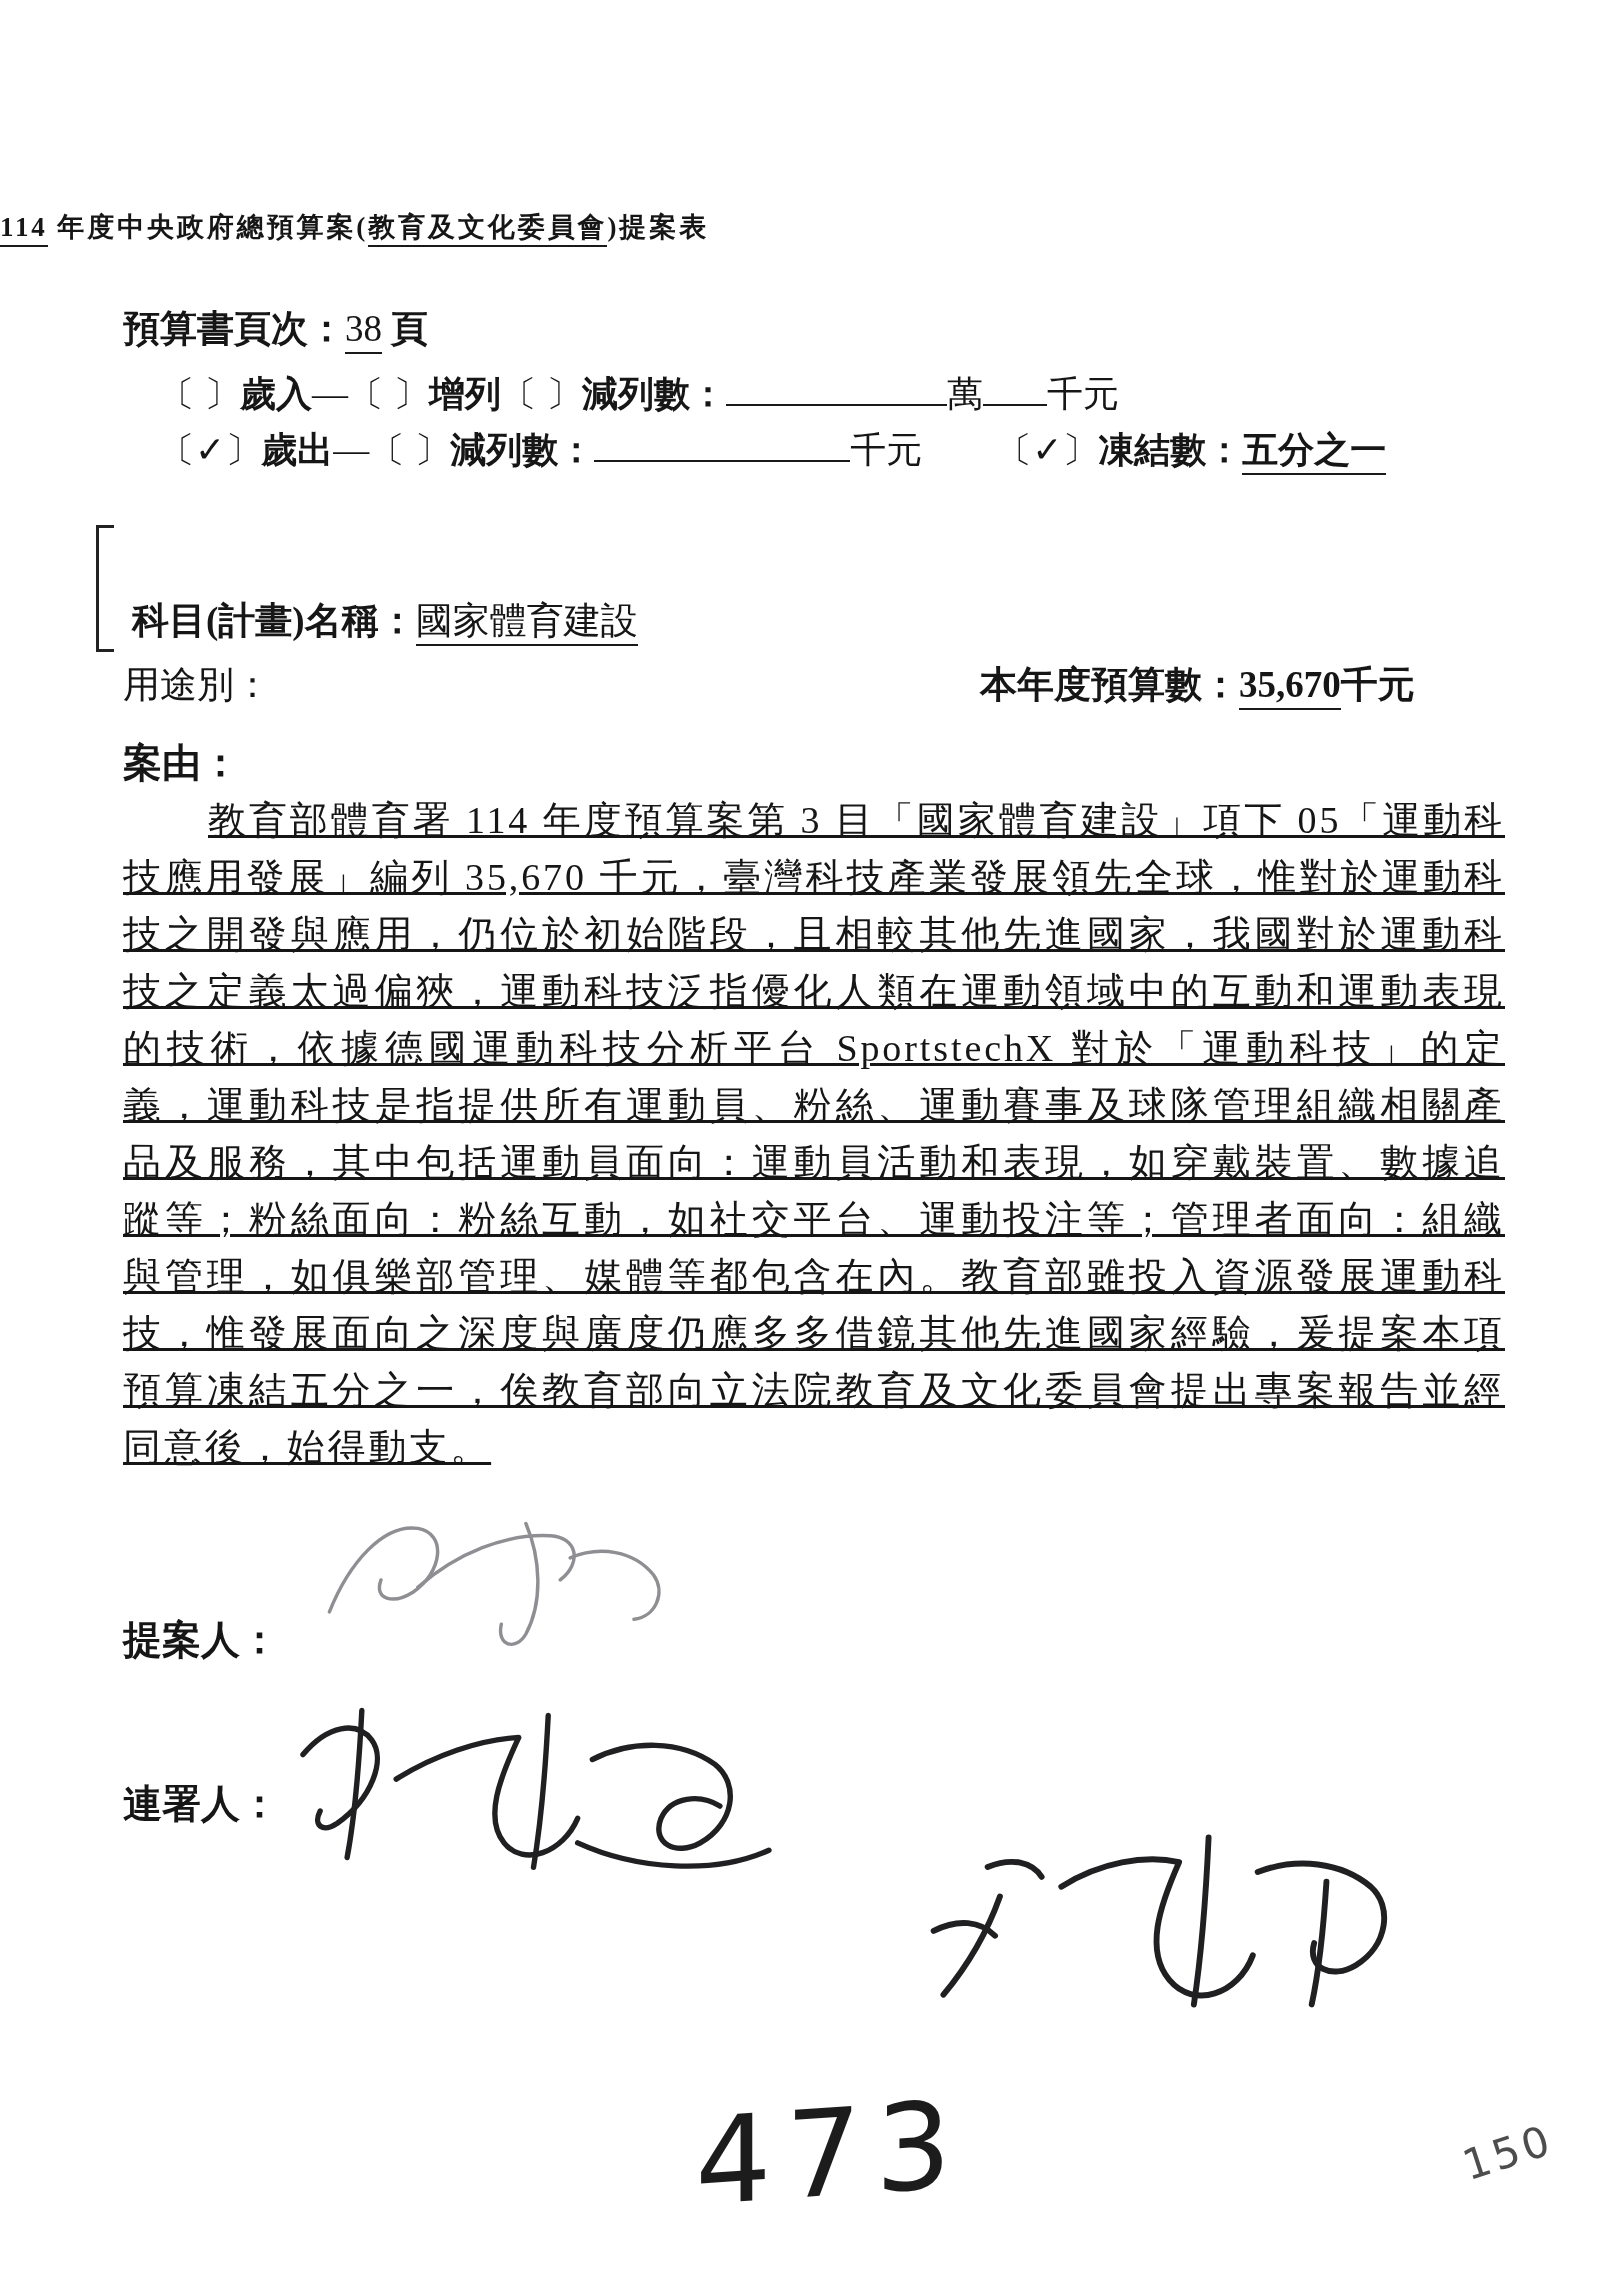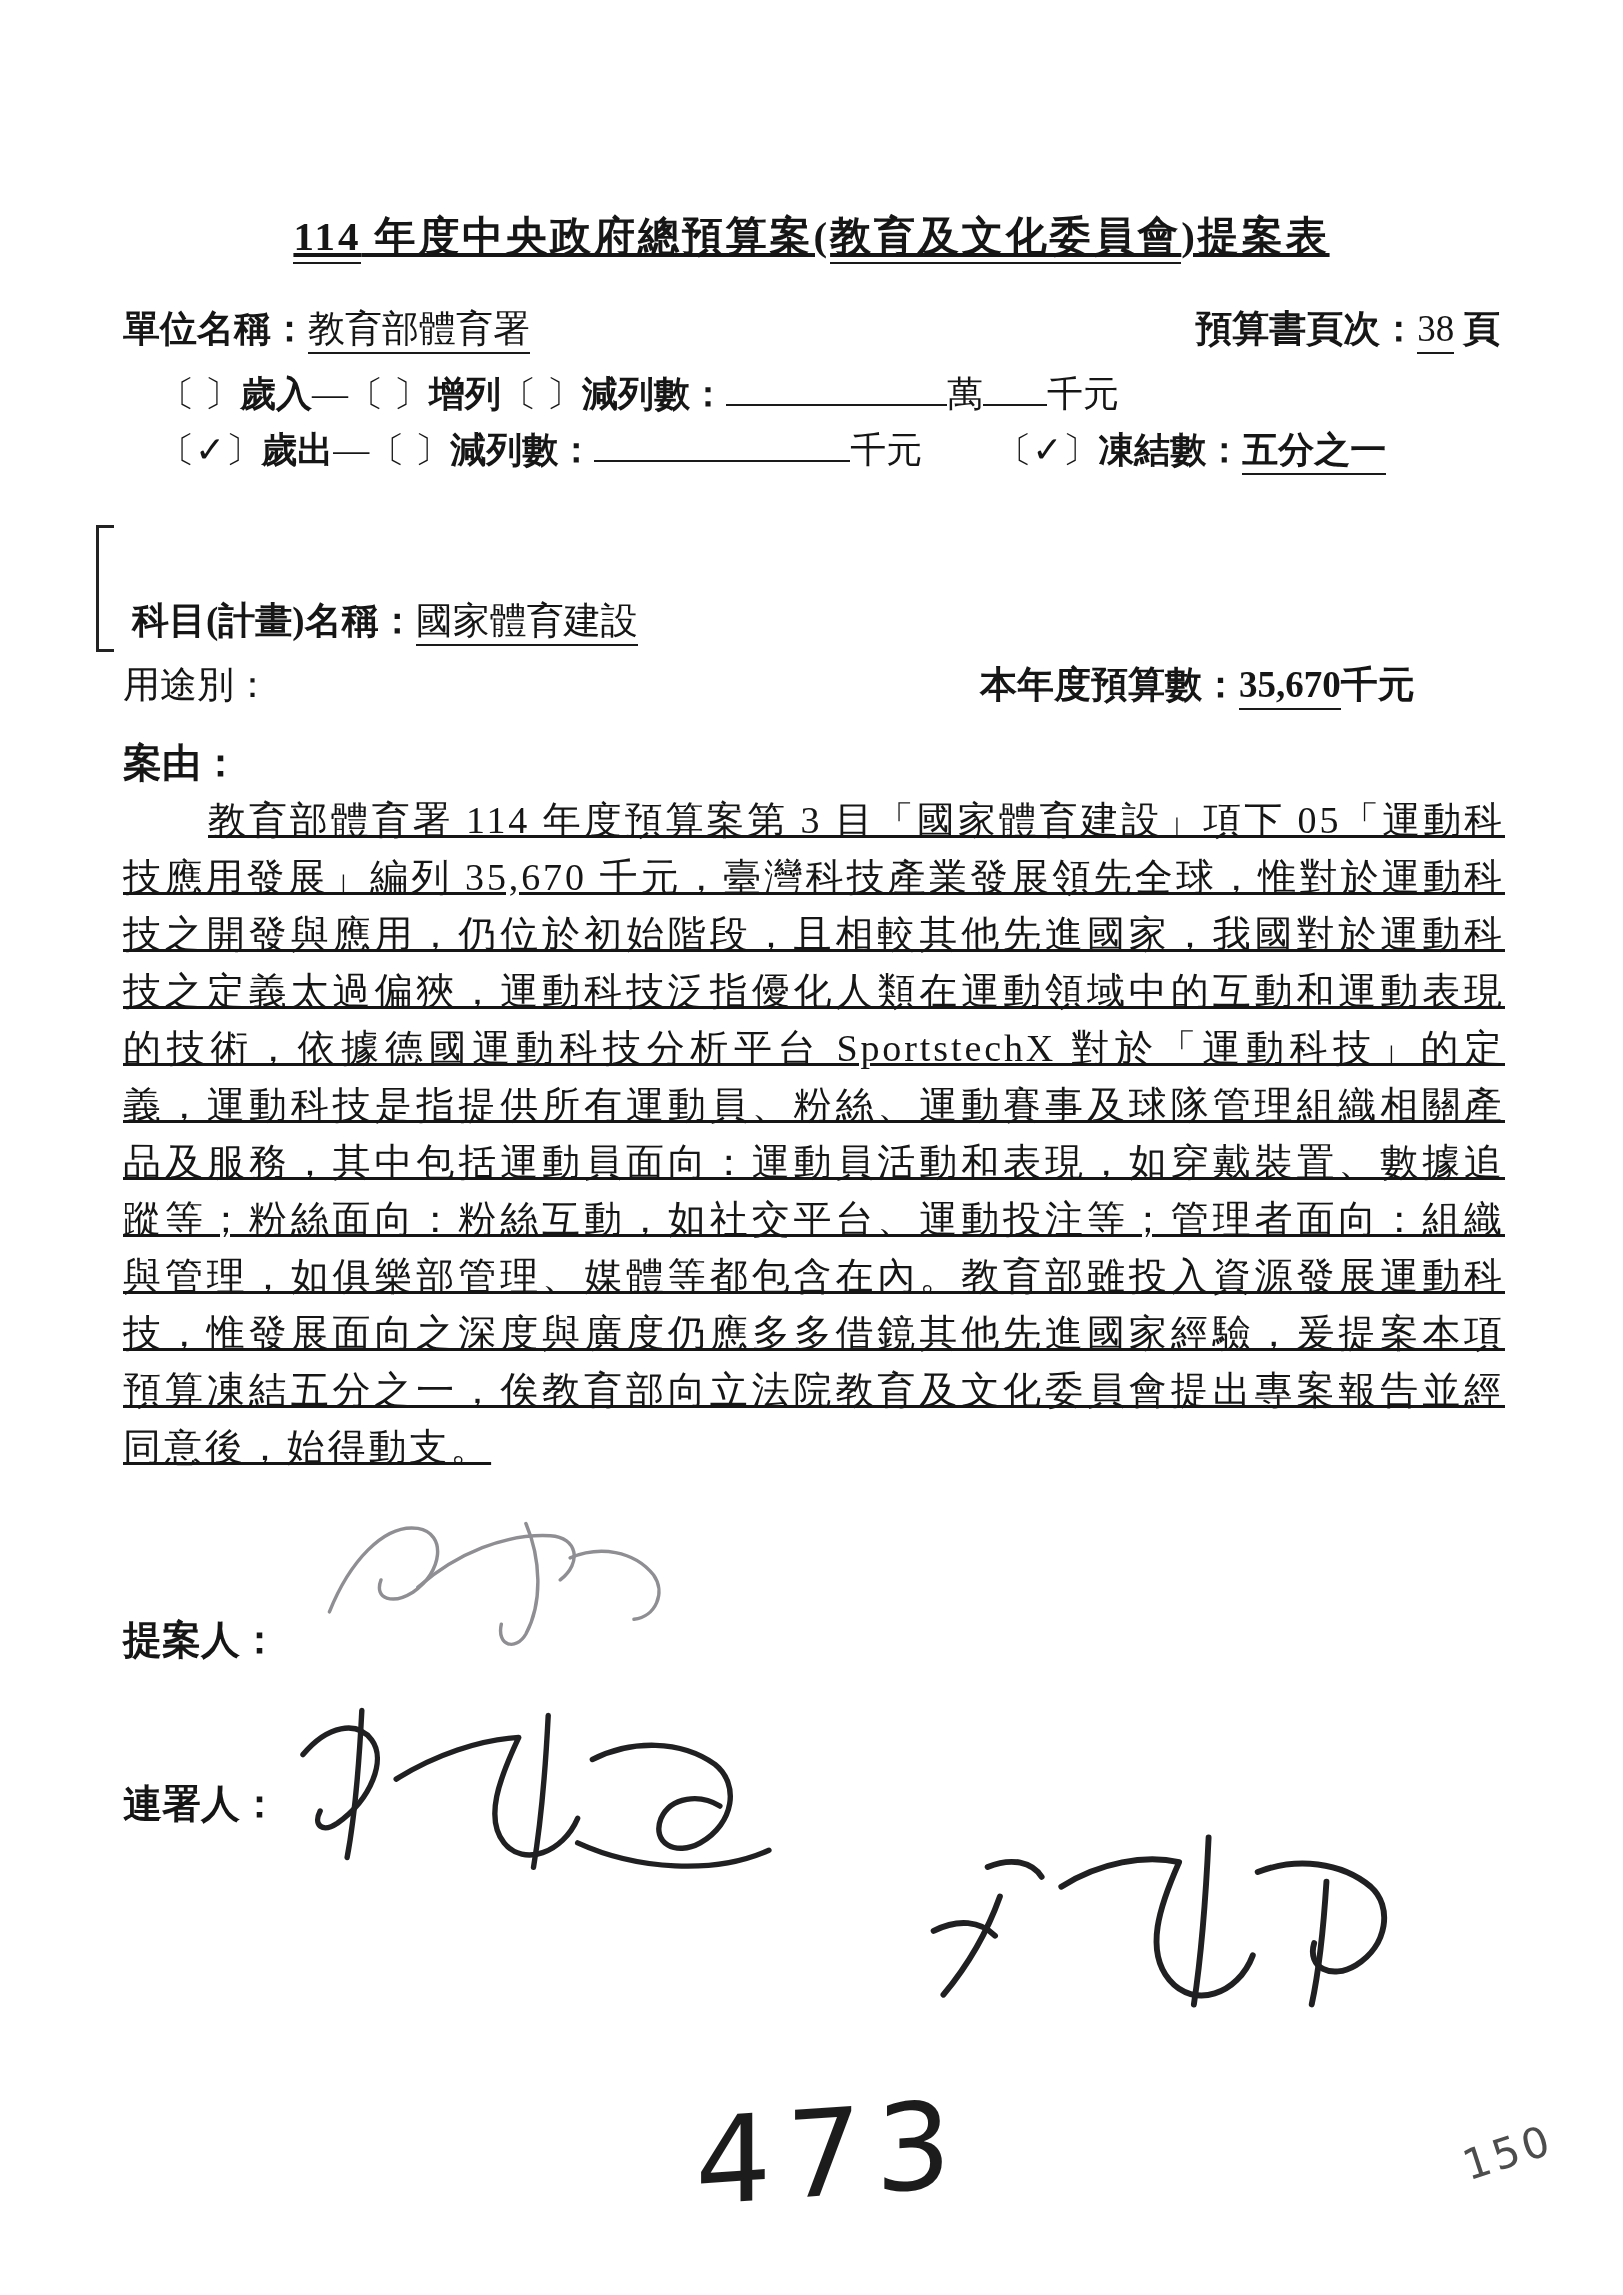--- a/index.html
+++ b/index.html
@@ -21,26 +21,25 @@
     height: 5.9px;
     border-bottom: 2.5px solid #1a1a1a;
     vertical-align: baseline;
   }
   .w450 { width: 221px; }
   .w510 { width: 256px; }
   .w130 { width: 64px; }
 
   .title {
     left: 0; right: 0; top: 209px;
-    text-align: center;
-    font-size: 41px;
+    text-align: left;
+    font-size: 27px;
     font-weight: bold;
     letter-spacing: 2.9px;
     white-space: nowrap;
-    text-decoration: underline;
   }
   .header-row {
     left: 123px; right: 123px; top: 304px;
     font-size: 37px;
     display: flex;
     justify-content: space-between;
     white-space: nowrap;
   }
   .header-row .suffix { margin-left: 8.8px; }
 
@@ -125,23 +124,20 @@
 </head>
 <body>
 
 <div class="page">
 
   <div class="abs title">
     <span class="u">114</span><span> 年度中央政府總預算案(</span><span class="u">教育及文化委員會</span><span>)提案表</span>
   </div>
 
   <div class="abs header-row">
-    <div>
-      <span class="b">單位名稱：</span><span class="u">教育部體育署</span>
-    </div>
     <div>
       <span class="b">預算書頁次：</span><span class="u">38</span><span class="b suffix">頁</span>
     </div>
   </div>
 
   <div class="abs cb-row cb1">
     <span>〔 〕</span><span class="b">歲入</span><span>—〔 〕</span><span class="b">增列</span><span>〔 〕</span><span class="b">減列數</span><span class="b">：</span><span class="blank w450"></span><span>萬</span><span class="blank w130"></span><span>千元</span>
   </div>
 
   <div class="abs cb-row cb2">

